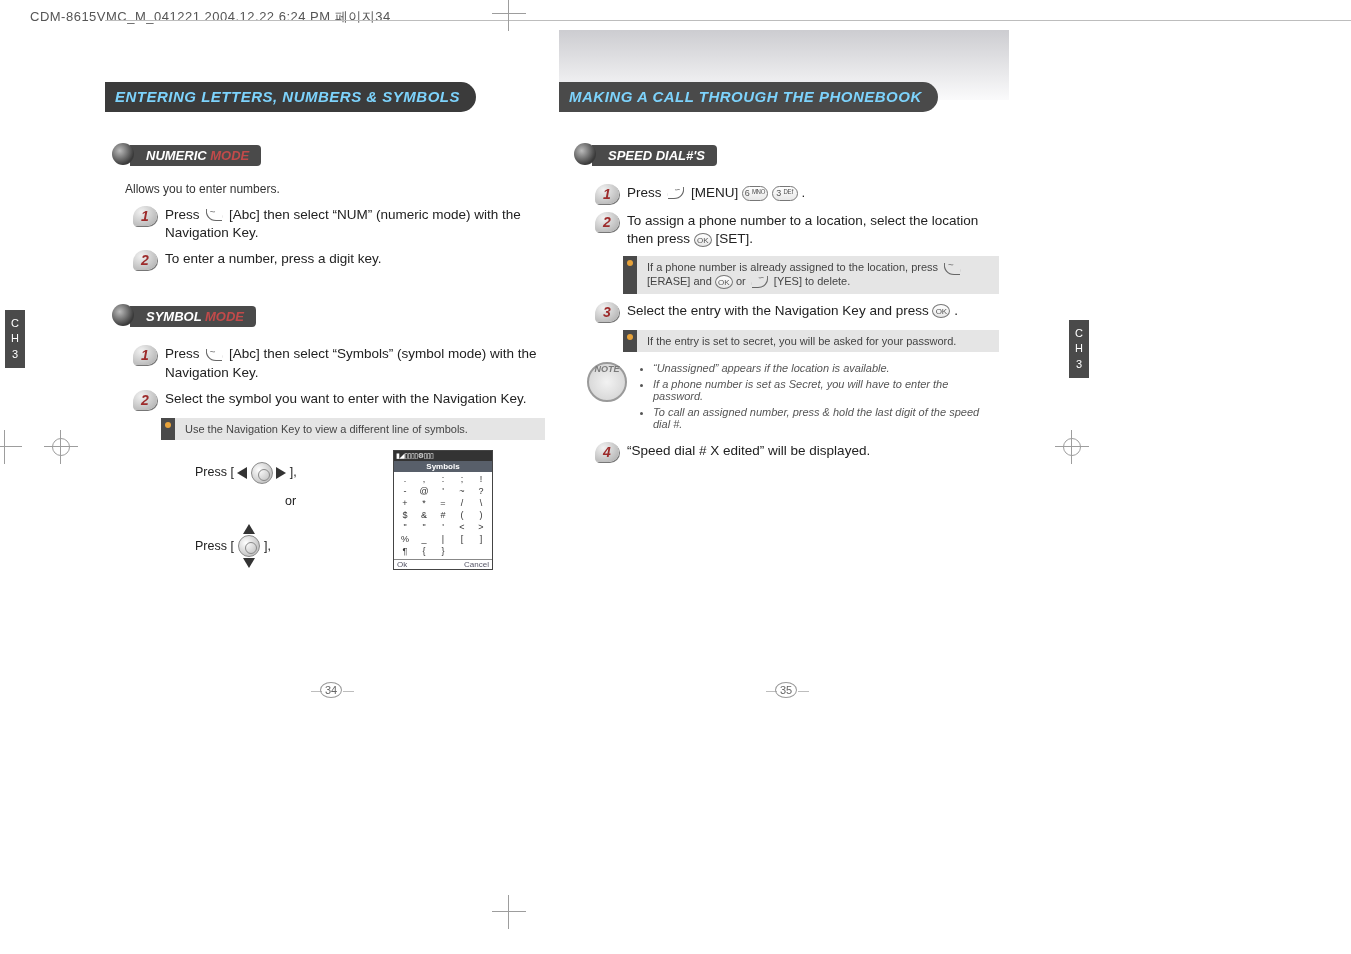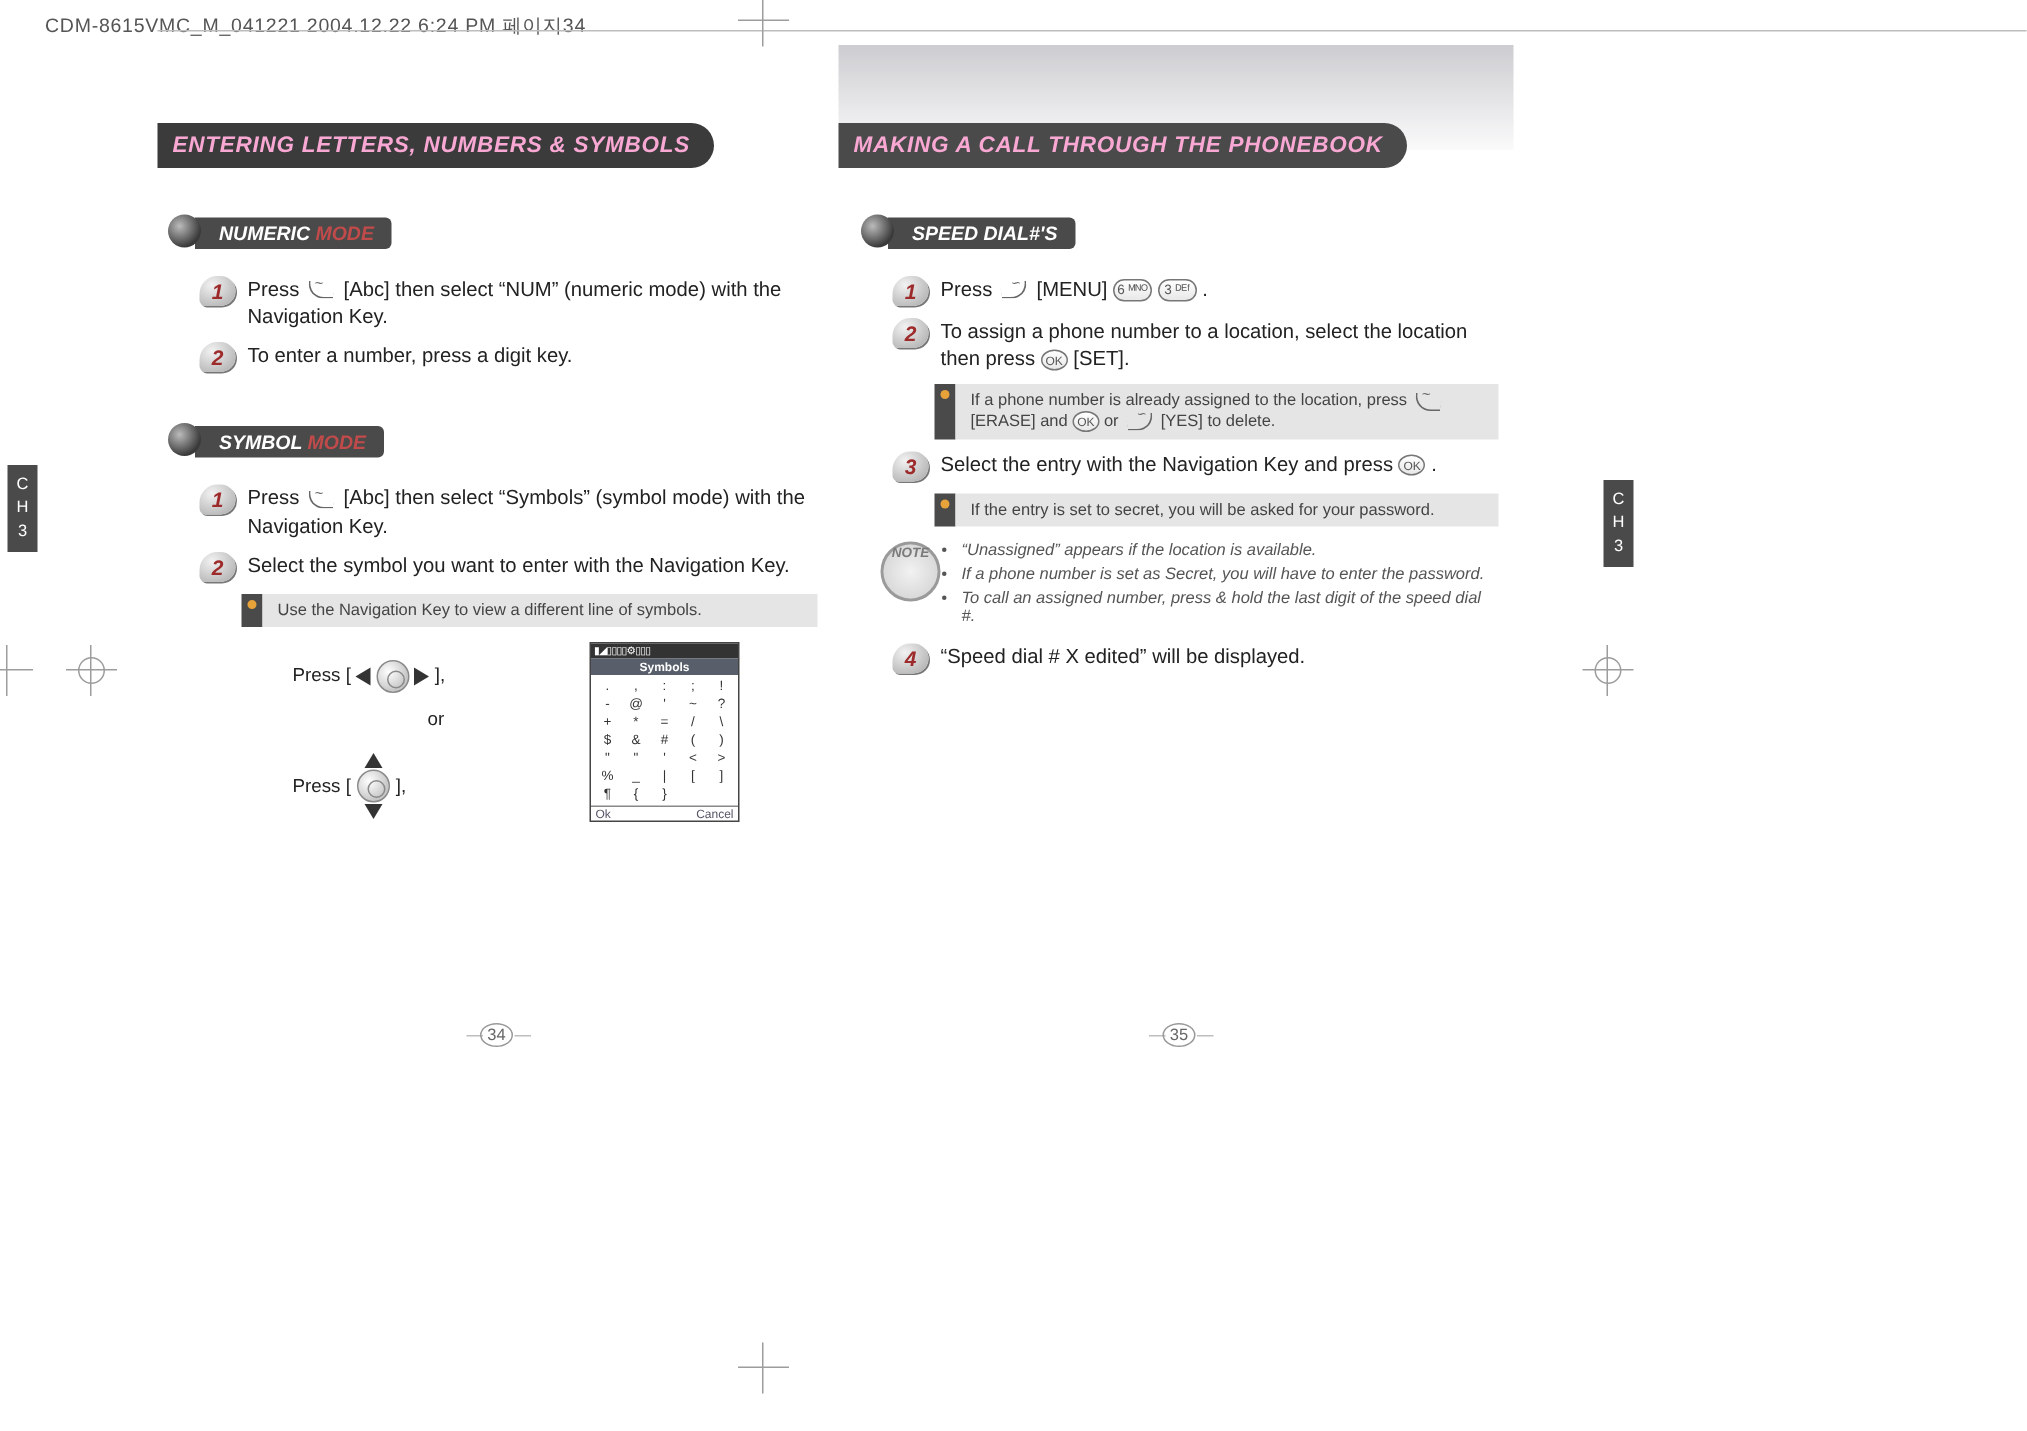--- a/index.html
+++ b/index.html
@@ -22,21 +22,21 @@
     .spread { position: absolute; top: 30px; left: 105px; width: 905px; height: 680px; }
     .page   { position: absolute; top: 0; width: 450px; height: 680px; }
     .page-l { left: 0; }
     .page-r { left: 454px; }
 
     
     .bg-band { position:absolute; top:0; left:0; right:0; height:70px;
                background: linear-gradient(to bottom,#8f8f98 0%,#f5f5f7 100%); opacity:0.45; border-radius:0 0 0 0; }
 
     .title-bar { position:absolute; top:52px; left:0; height:30px; padding: 6px 16px 6px 10px;
-                 background:#3b3b3b; color:#f9a8d4; font-size:15px; font-weight:bold; font-style:italic;
+                 background:#3b3b3b; color:#7dd3fc; font-size:15px; font-weight:bold; font-style:italic;
                  letter-spacing:0.5px; border-radius: 0 16px 16px 0; }
     .title-bar.right { background:#4a4a4a; }
 
     .section-label { position:relative; display:inline-block; margin: 20px 0 10px 15px;
                      padding: 3px 12px 3px 16px; color:#fff; font-size:13px; font-weight:bold; font-style:italic;
                      background:#4a4a4a; border-radius: 0 4px 4px 0; }
     .section-label::before { content:""; position:absolute; left:-18px; top:-2px; width:22px; height:22px; border-radius:50%;
                              background: radial-gradient(circle at 35% 35%, #bbb 0%, #3a3a3a 70%); }
     .section-label .mode-red { color:#c14a4a; }
 
@@ -65,21 +65,21 @@
                      padding-top:4px; }
     .info-box .bul .dot { width:6px; height:6px; border-radius:50%; background:#e7a23a; }
     .info-box .body { background:#e5e5e5; flex:1; padding: 5px 10px; font-size:11px; color:#444; }
 
     .note-row { display:flex; align-items:flex-start; margin: 10px 0 4px 10px; gap:10px; }
     .note-badge { width:40px; height:40px; border-radius:50%; border:2px double #9a9a9a; display:flex;
                   align-items:flex-start; justify-content:center; background:radial-gradient(#f2f2f2,#cfcfcf);
                   flex:0 0 40px; }
     .note-badge span { font-size:9px; font-weight:bold; font-style:italic; color:#7a7a7a; }
     .note-list { font-size:11px; font-style:italic; color:#555; }
-    .note-list li { margin-bottom:4px; list-style: disc; margin-left:4px; }
+    .note-list li { margin-bottom:4px; list-style: disc; margin-left:16px; }
 
     .ch-tab { position:absolute; width:20px; padding:6px 0; background:#4a4a4a; color:#fff; text-align:center;
               font-size:11px; line-height:1.4; }
     .ch-tab.left  { left:-100px; top:280px; }
     .ch-tab.right { right:-80px; top:290px; }
 
     .nav-diagram { position:relative; margin: 18px auto 0; width:290px; height:120px; font-size:12.5px; color:#222; }
     .nav-diagram .lbl1 { position:absolute; top:4px; left:10px; }
     .nav-diagram .lbl-or { position:absolute; top:36px; left:100px; }
     .nav-diagram .lbl2 { position:absolute; top:66px; left:10px; display:flex; align-items:center; gap:4px; }
@@ -128,20 +128,21 @@
 
     <div class="ch-tab left" style="white-space:pre;">C
 H
 3</div>
 
     <div class="content-area-l">
       
       <div class="section-label">
         <span>NUMERIC </span><span class="mode-red">MODE</span>
       </div>
+      <div class="desc">Allows you to enter numbers.</div>
 
       <div class="step">
         <div class="num">
             <div class="bub">1</div>
           </div>
         <div class="txt">Press <span class="soft-fan"></span> [Abc] then select “NUM” (numeric mode) with the Navigation Key.</div>
       </div>
       <div class="step">
         <div class="num">
             <div class="bub">2</div>

